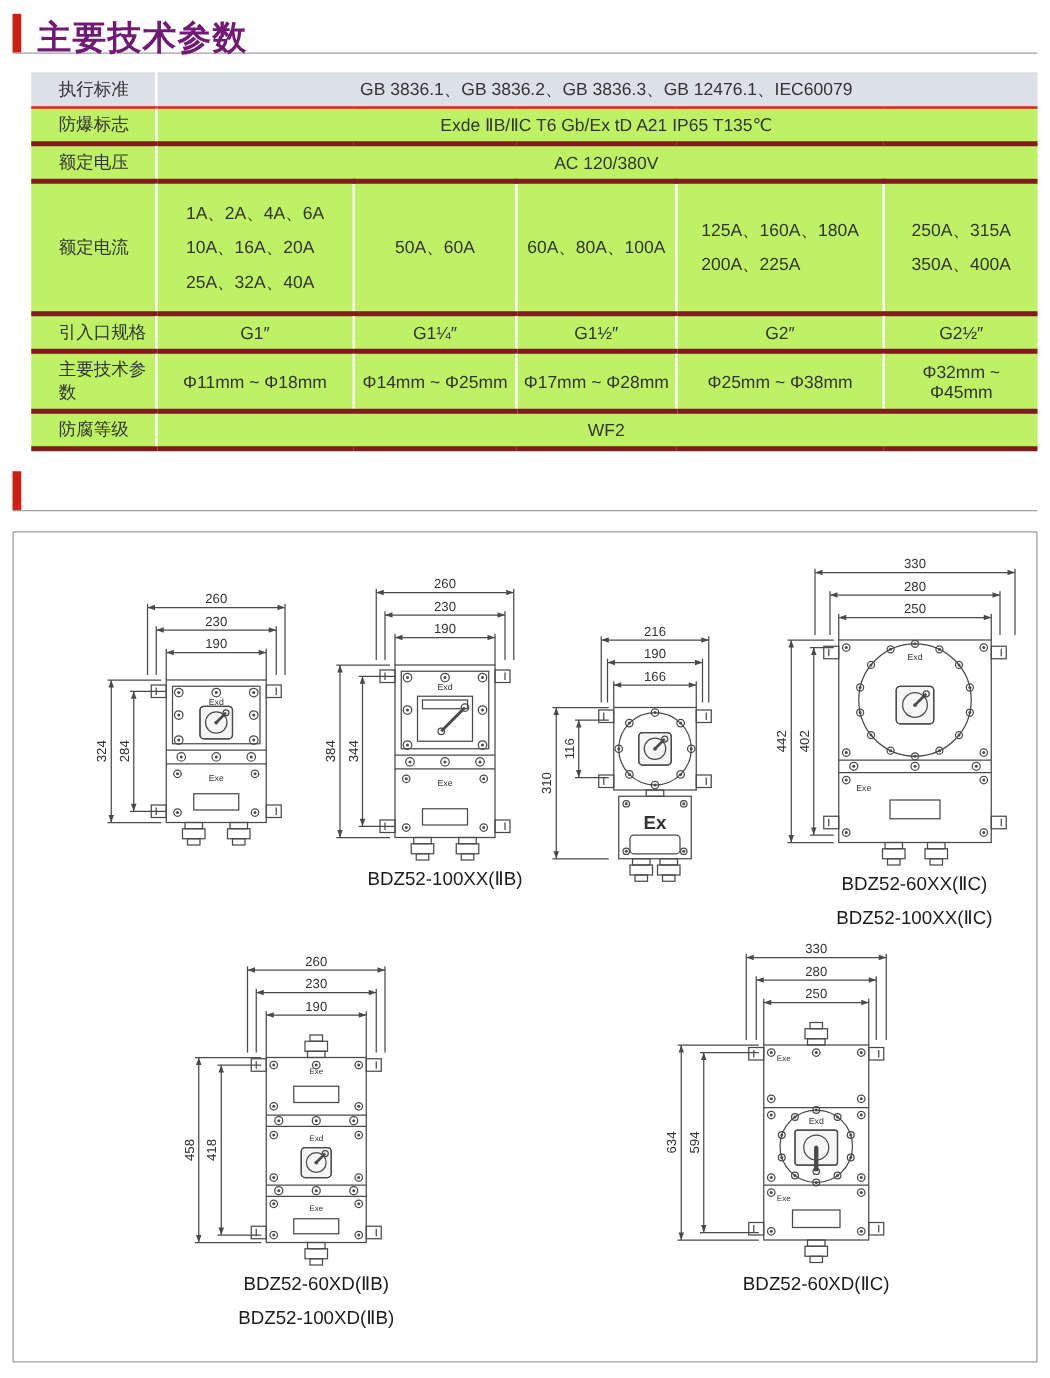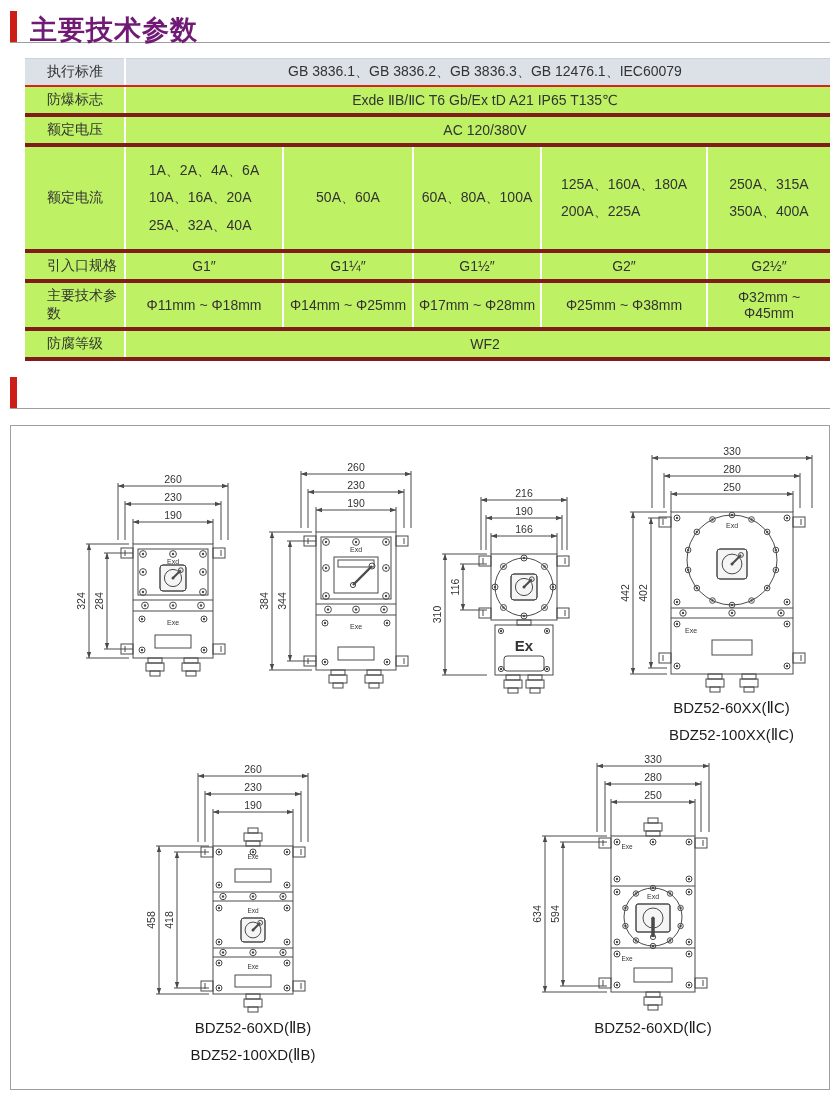--- a/index.html
+++ b/index.html
@@ -278,23 +278,24 @@
           <line x1="52" y1="196" x2="52" y2="202" stroke="#4a4a4a" stroke-width="1"></line>
           <rect x="140" y="194" width="12" height="10" rx="0" fill="none" stroke="#4a4a4a"></rect>
           <line x1="148" y1="196" x2="148" y2="202" stroke="#4a4a4a" stroke-width="1"></line>
           <rect x="75" y="208" width="14" height="5" rx="0" fill="none" stroke="#4a4a4a"></rect>
           <rect x="73" y="213" width="18" height="8" rx="0" fill="none" stroke="#4a4a4a"></rect>
           <rect x="77" y="221" width="10" height="5" rx="0" fill="none" stroke="#4a4a4a"></rect>
           <rect x="111" y="208" width="14" height="5" rx="0" fill="none" stroke="#4a4a4a"></rect>
           <rect x="109" y="213" width="18" height="8" rx="0" fill="none" stroke="#4a4a4a"></rect>
           <rect x="113" y="221" width="10" height="5" rx="0" fill="none" stroke="#4a4a4a"></rect>
         </svg>
+      <div class="cap">BDZ52-100XX(ⅡB)</div>
     </div>
 
-    <div class="drawing" style="left:418px;top:62px;width:185px;">
+    <div class="drawing" style="left:418px;top:74px;width:185px;">
       <svg id="svg2" width="185" height="208" viewBox="0 0 185 208">
           <line x1="52" y1="12" x2="138" y2="12" stroke="#4a4a4a" stroke-width="1"></line>
           <polygon points="52,12 58,9.8 58,14.2" fill="#4a4a4a"></polygon>
           <polygon points="138,12 132,9.8 132,14.2" fill="#4a4a4a"></polygon>
           <line x1="52" y1="9" x2="52" y2="62" stroke="#4a4a4a" stroke-width="1"></line>
           <line x1="138" y1="9" x2="138" y2="62" stroke="#4a4a4a" stroke-width="1"></line>
           <text x="95" y="8.5" font-size="10.5" text-anchor="middle" fill="#333">216</text>
           <line x1="57" y1="30" x2="133" y2="30" stroke="#4a4a4a" stroke-width="1"></line>
           <polygon points="57,30 63,27.8 63,32.2" fill="#4a4a4a"></polygon>
           <polygon points="133,30 127,27.8 127,32.2" fill="#4a4a4a"></polygon>

